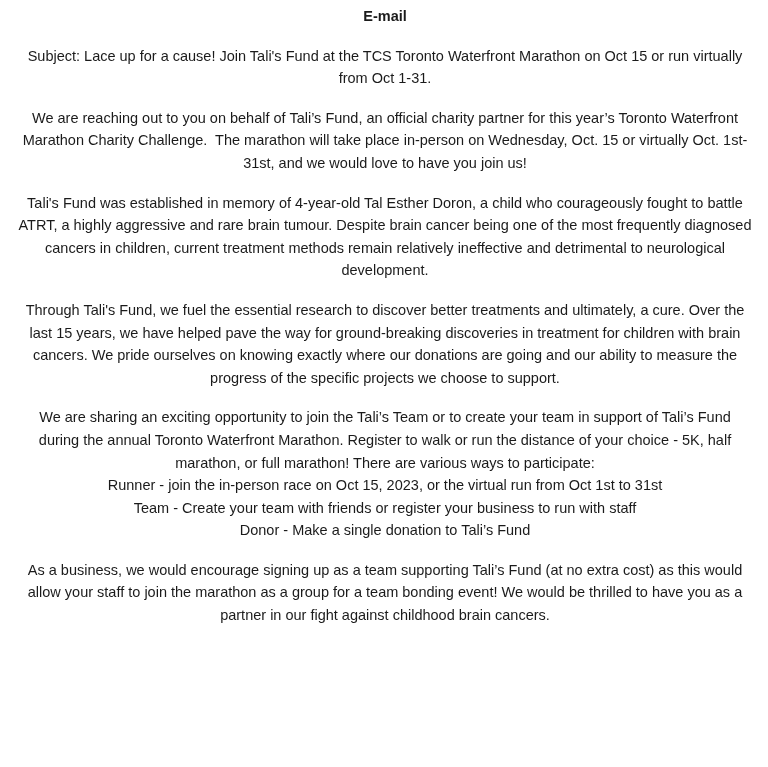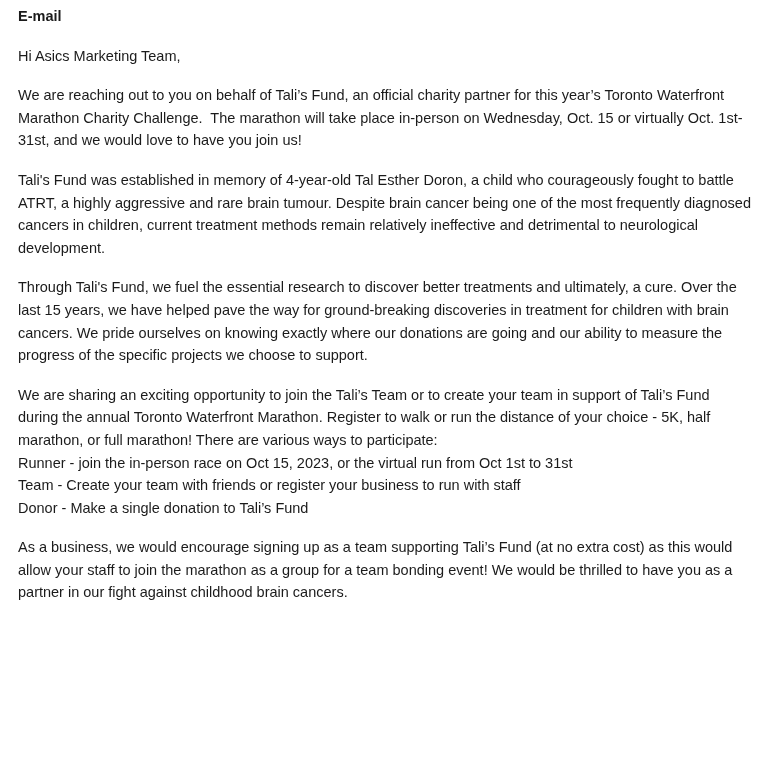--- a/index.html
+++ b/index.html
@@ -17,20 +17,21 @@
     overflow: hidden;
   }
   .doc {
     width: 768px;
     height: 767px;
     padding: 5px 16px 0 18px;
     font-family: "Liberation Sans", sans-serif;
     font-size: 14.5px;
     line-height: 22.6px;
     color: var(--text-color);
+    text-align: center;
   }
   .doc-heading {
     font-weight: bold;
     margin: 0 0 17px 0;
   }
   .doc p {
     margin: 0 0 17px 0;
     white-space: pre-wrap; 
   }
   a.doc-link {
@@ -38,22 +39,22 @@
     text-decoration: underline;
     cursor: pointer;
   }
 </style>
 </head>
 <body>
 
 <div class="doc">
   <div class="doc-heading">E-mail</div>
 
+  <p>Subject: Lace up for a cause! Join Tali's Fund at the TCS Toronto Waterfront Marathon on Oct 15 or run virtually from Oct 1-31.</p>
 
-  <p>Hi Asics Marketing Team,</p>
 
 
   <p>We are reaching out to you on behalf of Tali’s Fund, an official charity partner for this year’s Toronto Waterfront Marathon Charity Challenge.  The marathon will take place in-person on Wednesday, Oct. 15 or virtually Oct. 1st-31st, and we would love to have you join us!</p>
 
   <p>Tali's Fund was established in memory of 4-year-old Tal Esther Doron, a child who courageously fought to battle ATRT, a highly aggressive and rare brain tumour. Despite brain cancer being one of the most frequently diagnosed cancers in children, current treatment methods remain relatively ineffective and detrimental to neurological development.</p>
 
   <p>Through Tali's Fund, we fuel the essential research to discover better treatments and ultimately, a cure. Over the last 15 years, we have helped pave the way for ground-breaking discoveries in treatment for children with brain cancers. We pride ourselves on knowing exactly where our donations are going and our ability to measure the progress of the specific projects we choose to support.</p>
 
   <p>We are sharing an exciting opportunity to join the Tali’s Team or to create your team in support of Tali’s Fund during the annual Toronto Waterfront Marathon. Register to walk or run the distance of your choice - 5K, half marathon, or full marathon! There are various ways to participate:
 Runner - join the in-person race on Oct 15, 2023, or the virtual run from Oct 1st to 31st

